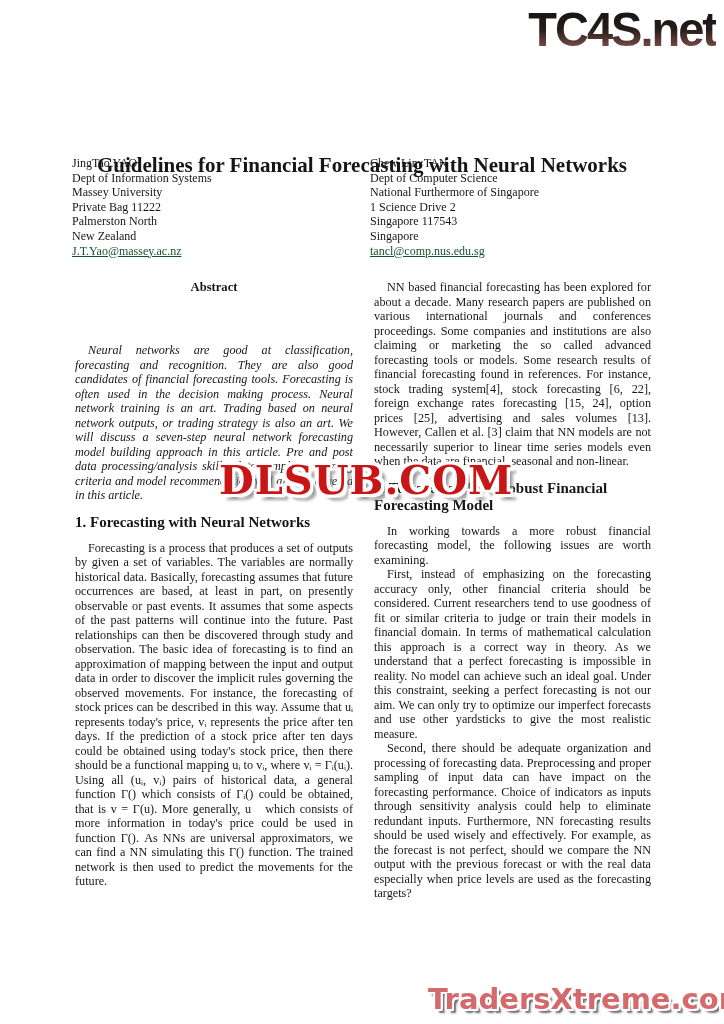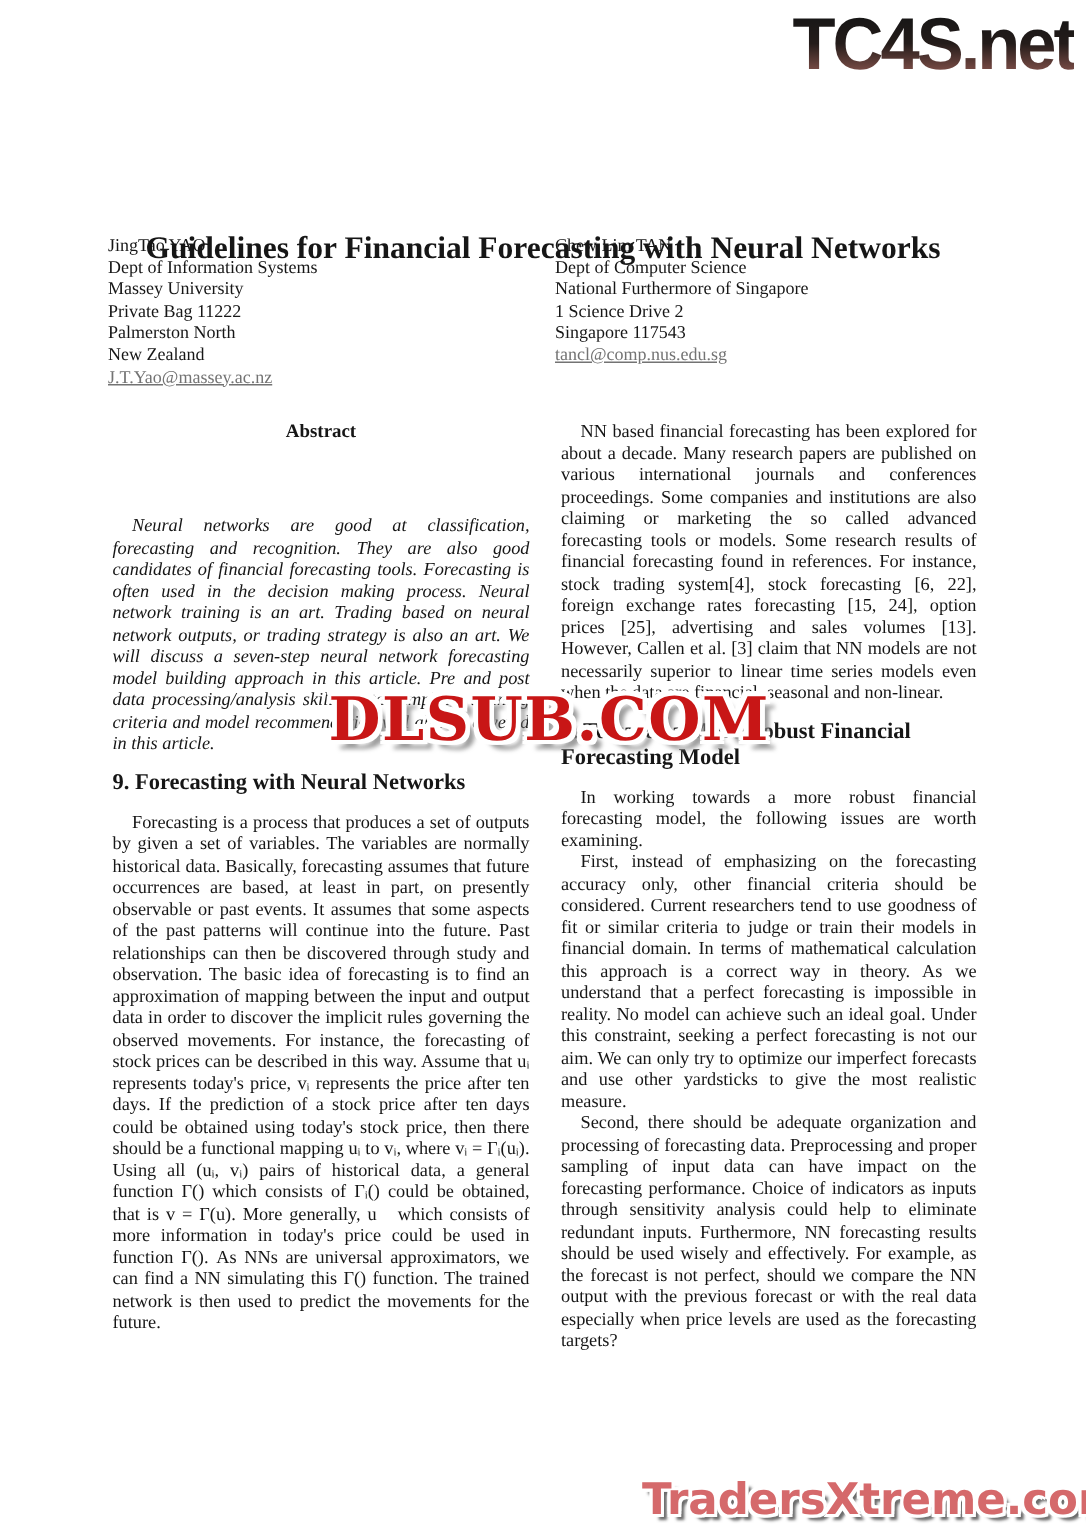--- a/index.html
+++ b/index.html
@@ -23,21 +23,21 @@
 
   
   .title {
     position:absolute; top:104px; left:0; width:724px;
     text-align:center; font-size:21px; font-weight:bold; line-height:26px;margin-top:48px;
   }
   .author { position:absolute; top:156px; width:290px; text-align:left;
     font-size:12px; line-height:14.6px; }
   .author-left  { left:72px; }
   .author-right { left:370px; }
-  .email a { color:#737373; text-decoration:underline; cursor:pointer; }
+  .email a { color:#14532d; text-decoration:underline; cursor:pointer; }
 
   
   .col { position:absolute; top:280px; }
   .col-left  { left:75px;  width:278px; }
   .col-right { left:374px; width:277px; }
   .body-text { font-size:12.2px; line-height:14.5px; text-align:justify; }
   .ind { text-indent:13px; }
   .abstract-h { text-align:center; font-weight:bold; font-size:12.6px;
     line-height:15px; margin-bottom:2px; }
   .abstract { font-style:italic;margin-top:48px; }
@@ -84,27 +84,28 @@
   <div>New Zealand</div>
   <div class="email"><a>J.T.Yao@massey.ac.nz</a></div>
 </div>
 
 <div class="author author-right">
   <div>Chew Lim TAN</div>
   <div>Dept of Computer Science</div>
   <div>National Furthermore of Singapore</div>
   <div>1 Science Drive 2</div>
   <div>Singapore 117543</div>
+  <div>Singapore</div>
   <div class="email"><a>tancl@comp.nus.edu.sg</a></div>
 </div>
 
 <div class="col col-left">
   <div class="abstract-h">Abstract</div>
   <p class="body-text abstract ind">Neural networks are good at classification, forecasting and recognition. They are also good candidates of financial forecasting tools. Forecasting is often used in the decision making process.  Neural network training is an art. Trading based on neural network outputs, or trading strategy is also an art. We will discuss a seven-step neural network forecasting model building approach in this article. Pre and post data processing/analysis skills, data sampling, training criteria and model recommendation will also be covered in this article.</p>
-  <h2 class="sec-h">9. Forecasting with Neural Networks</h2>
+  <h2 class="sec-h">1. Forecasting with Neural Networks</h2>
   <p class="body-text ind"><span>Forecasting is a process that produces a set of outputs by given a set of variables. The variables are normally historical data.  Basically, forecasting assumes that future occurrences are based, at least in part, on presently observable or past events. It assumes that some aspects of the past patterns will continue into the future. Past relationships can then be discovered through study and observation. The basic idea of forecasting is to find an approximation of mapping between the input and output data in order to discover the implicit rules governing the observed movements. For instance, the forecasting of stock prices can be described in this way. Assume that </span><span class="it">uᵢ</span><span> represents today's price, </span><span class="it">vᵢ</span><span> represents the price after ten days. If the prediction of a stock price after ten days could be obtained using today's stock price, then there should be a functional mapping </span><span class="it">uᵢ</span><span> to </span><span class="it">vᵢ</span><span>, where </span><span class="it">vᵢ = Γᵢ(uᵢ)</span><span>. Using all (</span><span class="it">uᵢ</span><span>, </span><span class="it">vᵢ</span><span>) pairs of historical data, a general function </span><span class="it">Γ()</span><span> which consists of </span><span class="it">Γᵢ()</span><span> could be obtained, that is </span><span class="it">v = Γ(u)</span><span>. More generally, </span><span class="it">u⃗</span><span> which consists of more information in today's price could be used in function </span><span class="it">Γ()</span><span>. As NNs are universal approximators, we can find a NN simulating this </span><span class="it">Γ()</span><span> function. The trained network is then used to predict the movements for the future.</span></p>
 </div>
 
 <div class="col col-right">
   <p class="body-text ind"><span>NN based financial forecasting has been explored for about a decade. Many research papers are published on various international journals and conferences proceedings. Some companies and institutions are also claiming or marketing the so called advanced forecasting tools or models. Some research results of financial forecasting found in references. For instance, stock trading system[4],  stock forecasting [6, 22], foreign exchange rates forecasting [15, 24], option prices [25], advertising and sales volumes [13]. However, Callen </span><span class="it">et al.</span><span> [3] claim that NN models  are not necessarily superior to linear time series models even when the data are financial, seasonal and non-linear.</span></p>
   <h2 class="sec-h"><span>1. Towards a More Robust Financial</span><br><span>Forecasting Model</span></h2>
   <p class="body-text ind">In working towards a more robust financial forecasting model, the following issues are worth examining.</p>
   <p class="body-text ind">First, instead of emphasizing on the forecasting accuracy only, other financial criteria should be considered.  Current researchers tend to use goodness of fit or similar criteria to judge or train their models in financial domain. In terms of mathematical calculation this approach is a correct way in theory. As we understand that a perfect forecasting is impossible in reality. No model can achieve such an ideal goal. Under this constraint, seeking a perfect forecasting is not our aim. We can only try to optimize our imperfect forecasts and use other yardsticks to give the most realistic measure.</p>
   <p class="body-text ind">Second, there should be adequate organization and processing of forecasting data. Preprocessing and proper sampling of input data can have impact on the forecasting performance. Choice of indicators as inputs through sensitivity analysis could help to eliminate redundant inputs. Furthermore, NN forecasting results should be used wisely and effectively. For example, as the forecast is not perfect, should we compare the NN output with the previous forecast or with the real data especially when price levels are used as the forecasting targets?</p>
 </div>

